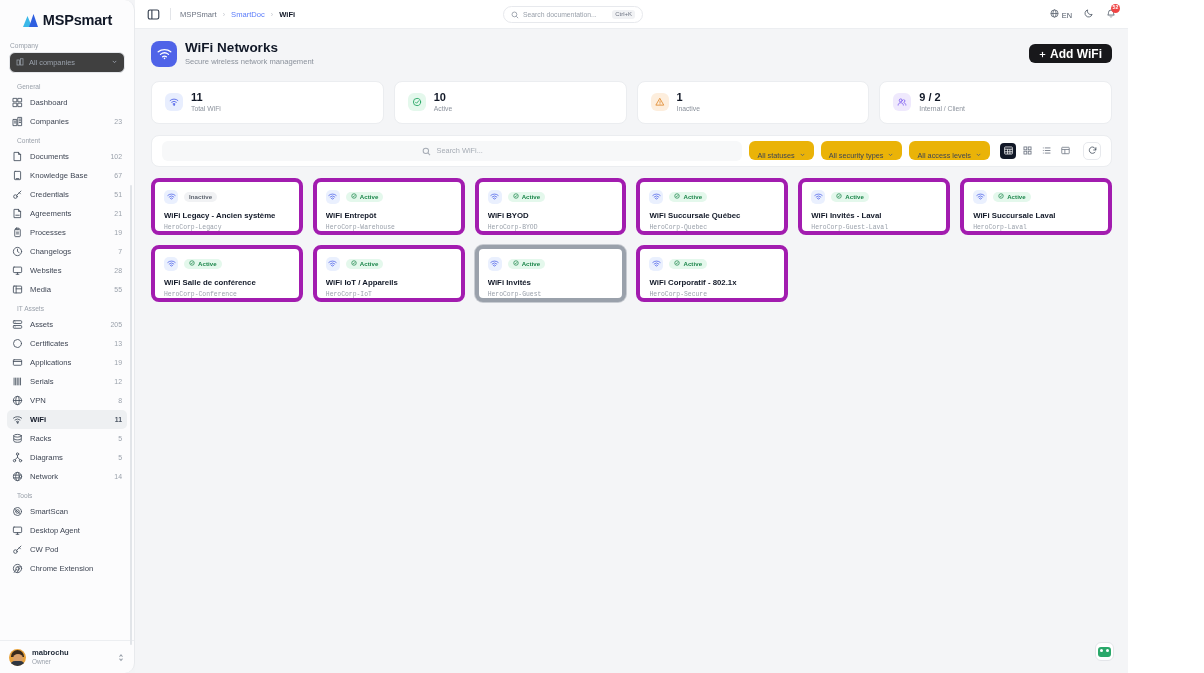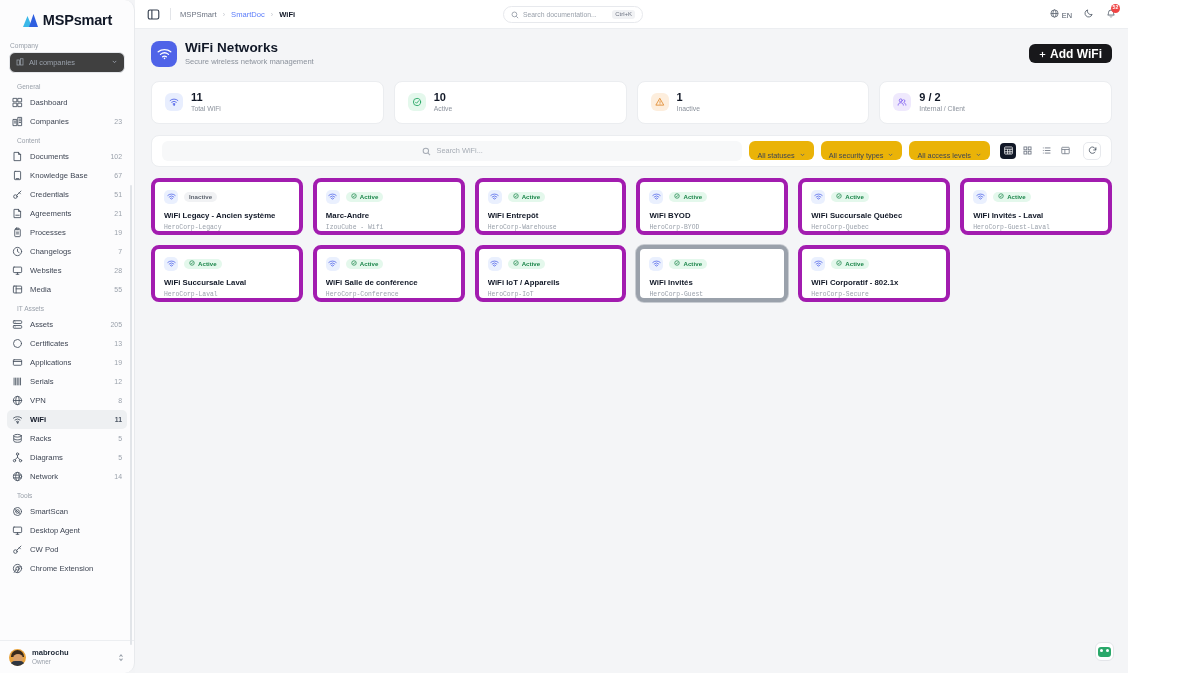--- a/index.html
+++ b/index.html
@@ -737,209 +737,188 @@
          </svg>
        </span>
        <span class="chip active">
          <span><svg width="6" height="6" viewBox="0 0 16 16" fill="none" stroke="#1a8549" stroke-width="1.9">
                       <circle cx="8" cy="8" r="6"></circle>
                       <path d="M5.4 8.2 7.2 10 10.8 5.9"></path>
                     </svg></span>
                   <span>Active</span>
        </span>
      </div>
-     <div class="card-name">Marc-Andre</div>
-     <div class="card-ssid">IzouCube - Wifi</div>
+     <div class="card-name">WiFi Entrepôt</div>
+     <div class="card-ssid">HeroCorp-Warehouse</div>
             </div>
             <div class="card">
               <div class="card-top">
        <span class="card-ico">
          <svg width="9" height="8" viewBox="0 0 16 14" fill="none" stroke="#4f63e8" stroke-width="1.4" stroke-linecap="round">
            <path d="M1.4 4.2a9.5 9.5 0 0 1 13.2 0"></path>
                     <path d="M3.8 6.9a6 6 0 0 1 8.4 0"></path>
                     <path d="M6 9.5a2.8 2.8 0 0 1 4 0"></path>
            <circle cx="8" cy="11.6" r="0.8" fill="#4f63e8" stroke="none"></circle>
          </svg>
        </span>
        <span class="chip active">
          <span><svg width="6" height="6" viewBox="0 0 16 16" fill="none" stroke="#1a8549" stroke-width="1.9">
                       <circle cx="8" cy="8" r="6"></circle>
                       <path d="M5.4 8.2 7.2 10 10.8 5.9"></path>
                     </svg></span>
                   <span>Active</span>
        </span>
      </div>
-     <div class="card-name">WiFi Entrepôt</div>
-     <div class="card-ssid">HeroCorp-Warehouse</div>
+     <div class="card-name">WiFi BYOD</div>
+     <div class="card-ssid">HeroCorp-BYOD</div>
             </div>
             <div class="card">
               <div class="card-top">
        <span class="card-ico">
          <svg width="9" height="8" viewBox="0 0 16 14" fill="none" stroke="#4f63e8" stroke-width="1.4" stroke-linecap="round">
            <path d="M1.4 4.2a9.5 9.5 0 0 1 13.2 0"></path>
                     <path d="M3.8 6.9a6 6 0 0 1 8.4 0"></path>
                     <path d="M6 9.5a2.8 2.8 0 0 1 4 0"></path>
            <circle cx="8" cy="11.6" r="0.8" fill="#4f63e8" stroke="none"></circle>
          </svg>
        </span>
        <span class="chip active">
          <span><svg width="6" height="6" viewBox="0 0 16 16" fill="none" stroke="#1a8549" stroke-width="1.9">
                       <circle cx="8" cy="8" r="6"></circle>
                       <path d="M5.4 8.2 7.2 10 10.8 5.9"></path>
                     </svg></span>
                   <span>Active</span>
        </span>
      </div>
-     <div class="card-name">WiFi BYOD</div>
-     <div class="card-ssid">HeroCorp-BYOD</div>
+     <div class="card-name">WiFi Succursale Québec</div>
+     <div class="card-ssid">HeroCorp-Quebec</div>
             </div>
             <div class="card">
               <div class="card-top">
        <span class="card-ico">
          <svg width="9" height="8" viewBox="0 0 16 14" fill="none" stroke="#4f63e8" stroke-width="1.4" stroke-linecap="round">
            <path d="M1.4 4.2a9.5 9.5 0 0 1 13.2 0"></path>
                     <path d="M3.8 6.9a6 6 0 0 1 8.4 0"></path>
                     <path d="M6 9.5a2.8 2.8 0 0 1 4 0"></path>
            <circle cx="8" cy="11.6" r="0.8" fill="#4f63e8" stroke="none"></circle>
          </svg>
        </span>
        <span class="chip active">
          <span><svg width="6" height="6" viewBox="0 0 16 16" fill="none" stroke="#1a8549" stroke-width="1.9">
                       <circle cx="8" cy="8" r="6"></circle>
                       <path d="M5.4 8.2 7.2 10 10.8 5.9"></path>
                     </svg></span>
                   <span>Active</span>
        </span>
      </div>
-     <div class="card-name">WiFi Succursale Québec</div>
-     <div class="card-ssid">HeroCorp-Quebec</div>
+     <div class="card-name">WiFi Invités - Laval</div>
+     <div class="card-ssid">HeroCorp-Guest-Laval</div>
             </div>
             <div class="card">
               <div class="card-top">
        <span class="card-ico">
          <svg width="9" height="8" viewBox="0 0 16 14" fill="none" stroke="#4f63e8" stroke-width="1.4" stroke-linecap="round">
            <path d="M1.4 4.2a9.5 9.5 0 0 1 13.2 0"></path>
                     <path d="M3.8 6.9a6 6 0 0 1 8.4 0"></path>
                     <path d="M6 9.5a2.8 2.8 0 0 1 4 0"></path>
            <circle cx="8" cy="11.6" r="0.8" fill="#4f63e8" stroke="none"></circle>
          </svg>
        </span>
        <span class="chip active">
          <span><svg width="6" height="6" viewBox="0 0 16 16" fill="none" stroke="#1a8549" stroke-width="1.9">
                       <circle cx="8" cy="8" r="6"></circle>
                       <path d="M5.4 8.2 7.2 10 10.8 5.9"></path>
                     </svg></span>
                   <span>Active</span>
        </span>
      </div>
-     <div class="card-name">WiFi Invités - Laval</div>
-     <div class="card-ssid">HeroCorp-Guest-Laval</div>
+     <div class="card-name">WiFi Succursale Laval</div>
+     <div class="card-ssid">HeroCorp-Laval</div>
             </div>
             <div class="card">
               <div class="card-top">
        <span class="card-ico">
          <svg width="9" height="8" viewBox="0 0 16 14" fill="none" stroke="#4f63e8" stroke-width="1.4" stroke-linecap="round">
            <path d="M1.4 4.2a9.5 9.5 0 0 1 13.2 0"></path>
                     <path d="M3.8 6.9a6 6 0 0 1 8.4 0"></path>
                     <path d="M6 9.5a2.8 2.8 0 0 1 4 0"></path>
            <circle cx="8" cy="11.6" r="0.8" fill="#4f63e8" stroke="none"></circle>
          </svg>
        </span>
        <span class="chip active">
          <span><svg width="6" height="6" viewBox="0 0 16 16" fill="none" stroke="#1a8549" stroke-width="1.9">
                       <circle cx="8" cy="8" r="6"></circle>
                       <path d="M5.4 8.2 7.2 10 10.8 5.9"></path>
                     </svg></span>
                   <span>Active</span>
        </span>
      </div>
-     <div class="card-name">WiFi Succursale Laval</div>
-     <div class="card-ssid">HeroCorp-Laval</div>
+     <div class="card-name">WiFi Salle de conférence</div>
+     <div class="card-ssid">HeroCorp-Conference</div>
             </div>
             <div class="card">
               <div class="card-top">
        <span class="card-ico">
          <svg width="9" height="8" viewBox="0 0 16 14" fill="none" stroke="#4f63e8" stroke-width="1.4" stroke-linecap="round">
            <path d="M1.4 4.2a9.5 9.5 0 0 1 13.2 0"></path>
                     <path d="M3.8 6.9a6 6 0 0 1 8.4 0"></path>
                     <path d="M6 9.5a2.8 2.8 0 0 1 4 0"></path>
            <circle cx="8" cy="11.6" r="0.8" fill="#4f63e8" stroke="none"></circle>
          </svg>
        </span>
        <span class="chip active">
          <span><svg width="6" height="6" viewBox="0 0 16 16" fill="none" stroke="#1a8549" stroke-width="1.9">
                       <circle cx="8" cy="8" r="6"></circle>
                       <path d="M5.4 8.2 7.2 10 10.8 5.9"></path>
                     </svg></span>
                   <span>Active</span>
        </span>
      </div>
-     <div class="card-name">WiFi Salle de conférence</div>
-     <div class="card-ssid">HeroCorp-Conference</div>
+     <div class="card-name">WiFi IoT / Appareils</div>
+     <div class="card-ssid">HeroCorp-IoT</div>
+            </div>
+            <div class="card selected">
+              <div class="card-top">
+       <span class="card-ico">
+         <svg width="9" height="8" viewBox="0 0 16 14" fill="none" stroke="#4f63e8" stroke-width="1.4" stroke-linecap="round">
+           <path d="M1.4 4.2a9.5 9.5 0 0 1 13.2 0"></path>
+                    <path d="M3.8 6.9a6 6 0 0 1 8.4 0"></path>
+                    <path d="M6 9.5a2.8 2.8 0 0 1 4 0"></path>
+           <circle cx="8" cy="11.6" r="0.8" fill="#4f63e8" stroke="none"></circle>
+         </svg>
+       </span>
+       <span class="chip active">
+         <span><svg width="6" height="6" viewBox="0 0 16 16" fill="none" stroke="#1a8549" stroke-width="1.9">
+                      <circle cx="8" cy="8" r="6"></circle>
+                      <path d="M5.4 8.2 7.2 10 10.8 5.9"></path>
+                    </svg></span>
+                  <span>Active</span>
+       </span>
+     </div>
+     <div class="card-name">WiFi Invités</div>
+     <div class="card-ssid">HeroCorp-Guest</div>
             </div>
             <div class="card">
               <div class="card-top">
        <span class="card-ico">
          <svg width="9" height="8" viewBox="0 0 16 14" fill="none" stroke="#4f63e8" stroke-width="1.4" stroke-linecap="round">
            <path d="M1.4 4.2a9.5 9.5 0 0 1 13.2 0"></path>
                     <path d="M3.8 6.9a6 6 0 0 1 8.4 0"></path>
                     <path d="M6 9.5a2.8 2.8 0 0 1 4 0"></path>
            <circle cx="8" cy="11.6" r="0.8" fill="#4f63e8" stroke="none"></circle>
          </svg>
        </span>
        <span class="chip active">
          <span><svg width="6" height="6" viewBox="0 0 16 16" fill="none" stroke="#1a8549" stroke-width="1.9">
                       <circle cx="8" cy="8" r="6"></circle>
                       <path d="M5.4 8.2 7.2 10 10.8 5.9"></path>
                     </svg></span>
                   <span>Active</span>
        </span>
      </div>
-     <div class="card-name">WiFi IoT / Appareils</div>
-     <div class="card-ssid">HeroCorp-IoT</div>
-            </div>
-            <div class="card selected">
-              <div class="card-top">
-       <span class="card-ico">
-         <svg width="9" height="8" viewBox="0 0 16 14" fill="none" stroke="#4f63e8" stroke-width="1.4" stroke-linecap="round">
-           <path d="M1.4 4.2a9.5 9.5 0 0 1 13.2 0"></path>
-                    <path d="M3.8 6.9a6 6 0 0 1 8.4 0"></path>
-                    <path d="M6 9.5a2.8 2.8 0 0 1 4 0"></path>
-           <circle cx="8" cy="11.6" r="0.8" fill="#4f63e8" stroke="none"></circle>
-         </svg>
-       </span>
-       <span class="chip active">
-         <span><svg width="6" height="6" viewBox="0 0 16 16" fill="none" stroke="#1a8549" stroke-width="1.9">
-                      <circle cx="8" cy="8" r="6"></circle>
-                      <path d="M5.4 8.2 7.2 10 10.8 5.9"></path>
-                    </svg></span>
-                  <span>Active</span>
-       </span>
-     </div>
-     <div class="card-name">WiFi Invités</div>
-     <div class="card-ssid">HeroCorp-Guest</div>
-            </div>
-            <div class="card">
-              <div class="card-top">
-       <span class="card-ico">
-         <svg width="9" height="8" viewBox="0 0 16 14" fill="none" stroke="#4f63e8" stroke-width="1.4" stroke-linecap="round">
-           <path d="M1.4 4.2a9.5 9.5 0 0 1 13.2 0"></path>
-                    <path d="M3.8 6.9a6 6 0 0 1 8.4 0"></path>
-                    <path d="M6 9.5a2.8 2.8 0 0 1 4 0"></path>
-           <circle cx="8" cy="11.6" r="0.8" fill="#4f63e8" stroke="none"></circle>
-         </svg>
-       </span>
-       <span class="chip active">
-         <span><svg width="6" height="6" viewBox="0 0 16 16" fill="none" stroke="#1a8549" stroke-width="1.9">
-                      <circle cx="8" cy="8" r="6"></circle>
-                      <path d="M5.4 8.2 7.2 10 10.8 5.9"></path>
-                    </svg></span>
-                  <span>Active</span>
-       </span>
-     </div>
      <div class="card-name">WiFi Corporatif - 802.1x</div>
      <div class="card-ssid">HeroCorp-Secure</div>
             </div>
           </div>
       </div>
 
       <span class="fab">
         <span class="fab-inner"></span>
       </span>
     </div>

